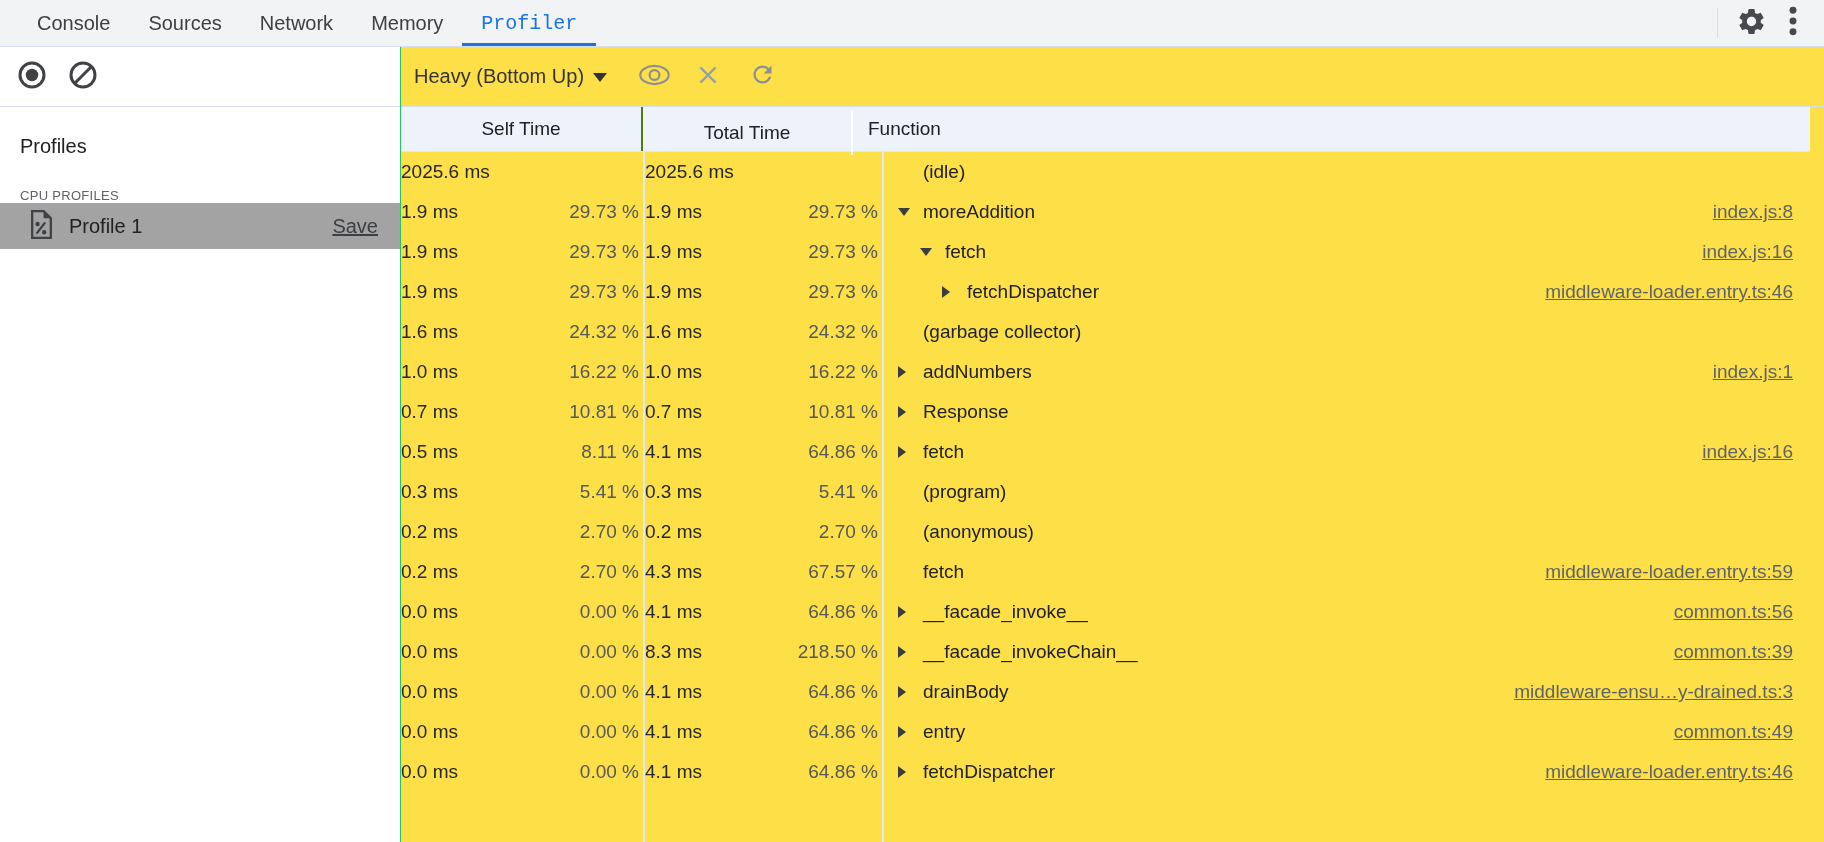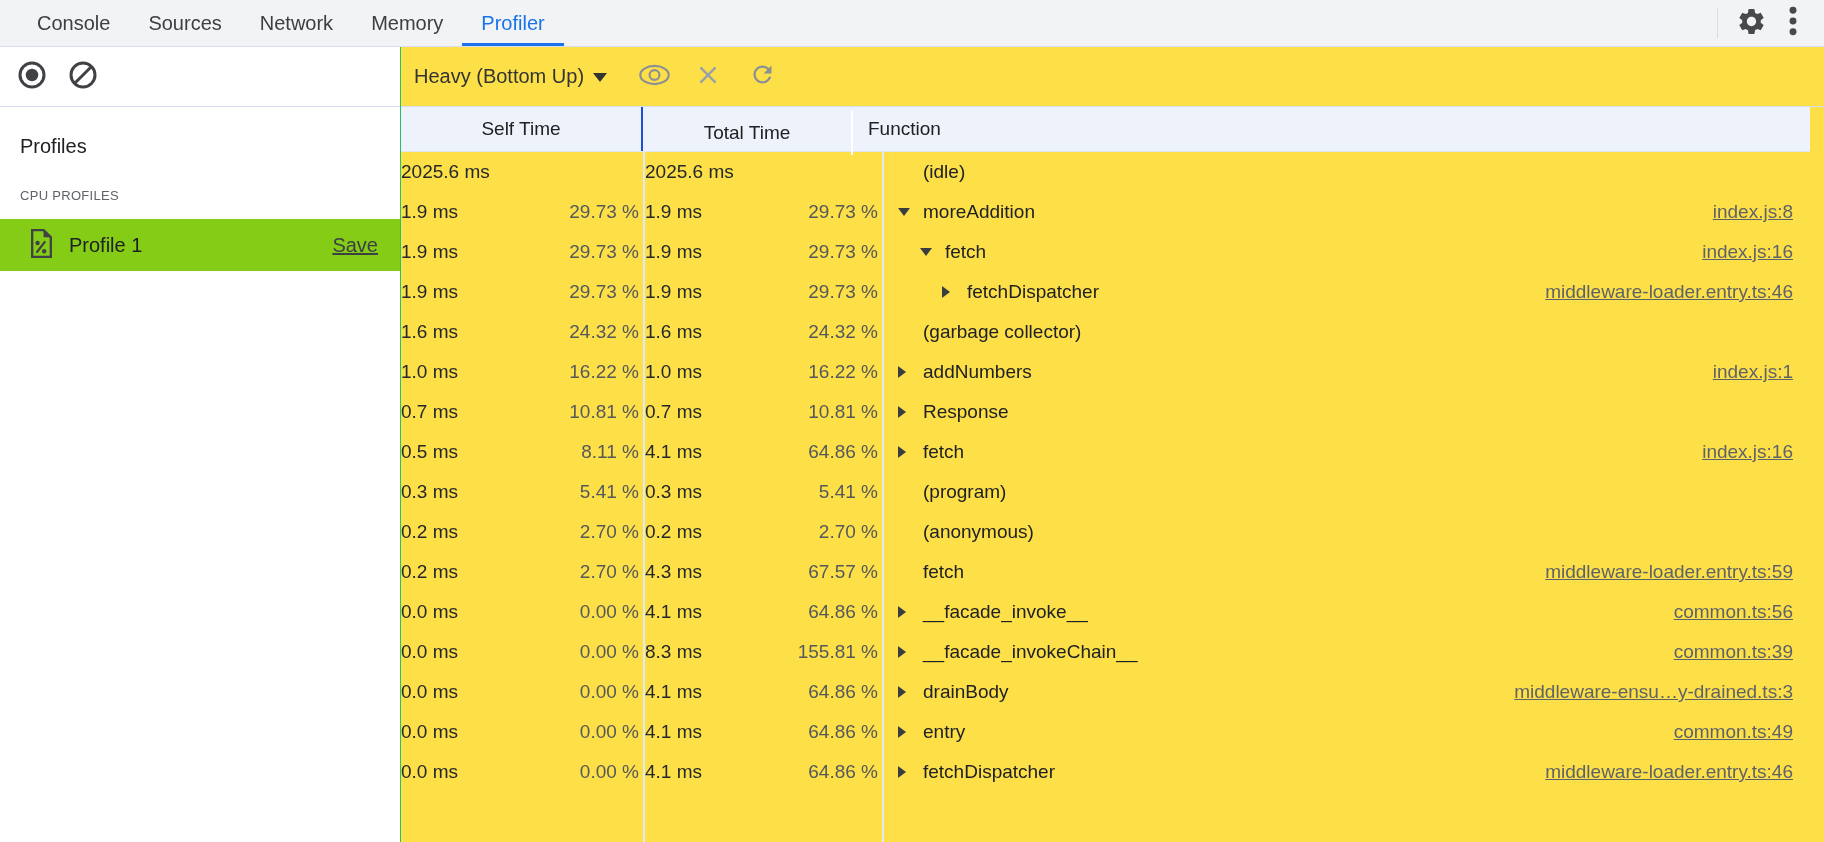--- a/index.html
+++ b/index.html
@@ -12,21 +12,21 @@
   
   .tabbar {
     height: 47px; background: #f1f3f4; border-bottom: 1px solid #d7ddf0;
     display: flex; align-items: stretch; padding-left: 18px;
   }
   .tab {
     display: flex; align-items: center; padding: 0 19px;
     font-size: 20px; color: #3c4043; position: relative; cursor: default;
     white-space: nowrap;
   }
-  .tab.active { color: #1a73e8; }
+  .tab.active { color: #1a73e8; font-family: Liberation Mono, monospace; }
   .tab.active::after {
     content: ""; position: absolute; left: 0; right: 0; bottom: 0;
     height: 3px; background: #1a73e8;
   }
   .tabbar-right { margin-left: auto; display: flex; align-items: center; padding-right: 10px; }
   .tabbar-divider { width: 1px; height: 30px; background: #d7ddf0; margin-right: 12px; }
   .icon-btn {
     width: 42px; height: 42px; display: flex; align-items: center; justify-content: center;
     cursor: pointer;
   }
@@ -37,42 +37,42 @@
     display: flex; flex-direction: column; background: #fff;
   }
   .sidebar-toolbar {
     height: 60px; min-height: 60px; border-bottom: 1px solid #d7ddf0;
     display: flex; align-items: center; padding-left: 17px; gap: 21px;
   }
   .sidebar-body { padding-top: 2px; }
   .profiles-heading { margin-top: 26px; padding: 0 20px; font-size: 20px; color: #202124; }
   .section-heading { margin-top: 30px; padding: 0 20px; font-size: 13px; color: #5f6368; letter-spacing: 0.3px; }
   .profile-item {
-    margin-top: 16px; height: 52px; background: #84cc16;
+    margin-top: 0; height: 46px; background: #a3a3a3;
     display: flex; align-items: center; padding: 0 22px 0 29px; cursor: default;
   }
   .profile-name { margin-left: 15px; font-size: 20px; color: #202124; }
   .save-link { margin-left: auto; font-size: 20px; color: #3c4043; text-decoration: underline; cursor: pointer; }
   
   .main { flex: 1; display: flex; flex-direction: column; background: #fde047; }
   .main-toolbar {
     height: 60px; min-height: 60px; border-bottom: 1px solid #d7ddf0;
     display: flex; align-items: center; padding-left: 13px;
   }
   .mode-select { display: flex; align-items: center; gap: 9px; font-size: 20px; color: #333; cursor: pointer; }
   .tri-select { width: 0; height: 0; border-left: 7px solid transparent; border-right: 7px solid transparent; border-top: 9px solid #333; margin-top: 2px; }
   .main-toolbar .icon-btn { margin-left: 12px; }
   .main-toolbar .icon-btn.first { margin-left: 26px; }
   
   .grid-header {
     width: 1409px; height: 45px; background: #eef2fa; border-bottom: 1px solid #e0e5f3;
     display: flex; align-items: center; font-size: 19px; color: #202124;
   }
   .hcell { height: 100%; display: flex; align-items: center; justify-content: center; cursor: pointer; }
-  .hcell.self  { width: 242px; border-right: 2px solid #1d4ed8; }
+  .hcell.self  { width: 242px; border-right: 2px solid #4d7c0f; }
   .hcell.total { width: 210px; border-right: 2px solid #fff; margin-top: 8px; }
   .hcell.fn    { flex: 1; justify-content: flex-start; padding-left: 15px; }
   .rows-viewport { width: 1409px; flex: 1; position: relative; }
   .col-line { position: absolute; top: 0; bottom: 0; width: 2px; background: #e3e8f6; }
   .col-line.one { left: 242px; }
   .col-line.two { left: 481px; }
   .row { height: 40px; display: flex; align-items: center; font-size: 19px; position: relative; }
   .cell-self  { width: 244px; display: flex; align-items: baseline; }
   .cell-total { width: 239px; display: flex; align-items: baseline; }
   .ms  { text-align: left; color: #24272b; white-space: nowrap; }
@@ -400,21 +400,21 @@
             <a class="src-link">common.ts:56</a>
           </div>
         </div>
         <div class="row">
           <div class="cell-self">
             <div class="ms">0.0 ms</div>
             <div class="pct">0.00 %</div>
           </div>
           <div class="cell-total">
             <div class="ms">8.3 ms</div>
-            <div class="pct">155.81 %</div>
+            <div class="pct">218.50 %</div>
           </div>
           <div class="cell-fn">
             <div class="indent" style="width: 14px;"></div>
             <div class="arrow-box">
               <div class="tri-right"></div>
             </div>
             <div class="fn-label">__facade_invokeChain__</div>
             <a class="src-link">common.ts:39</a>
           </div>
         </div>

